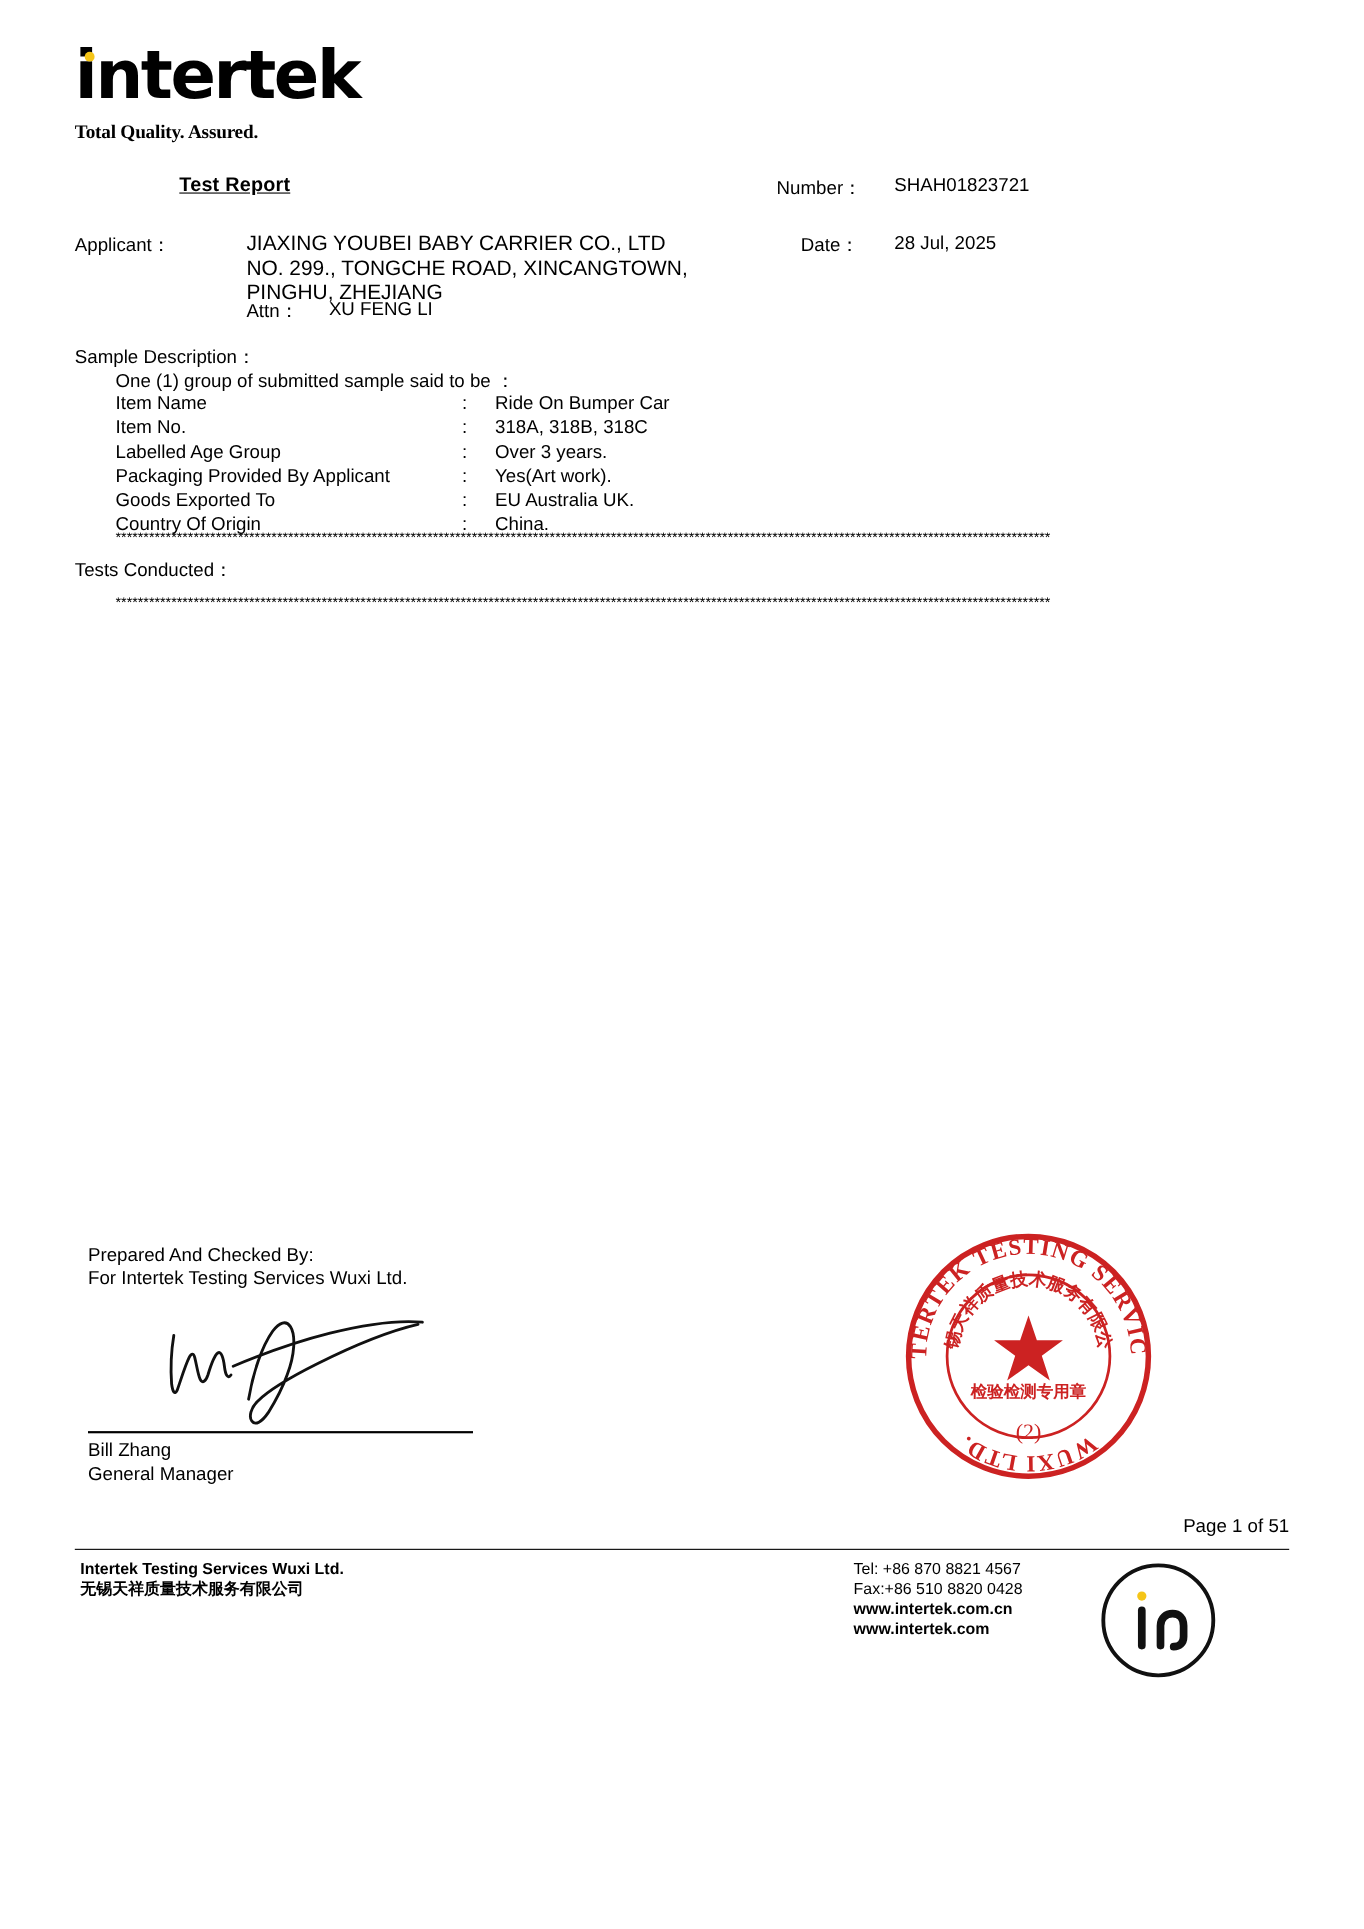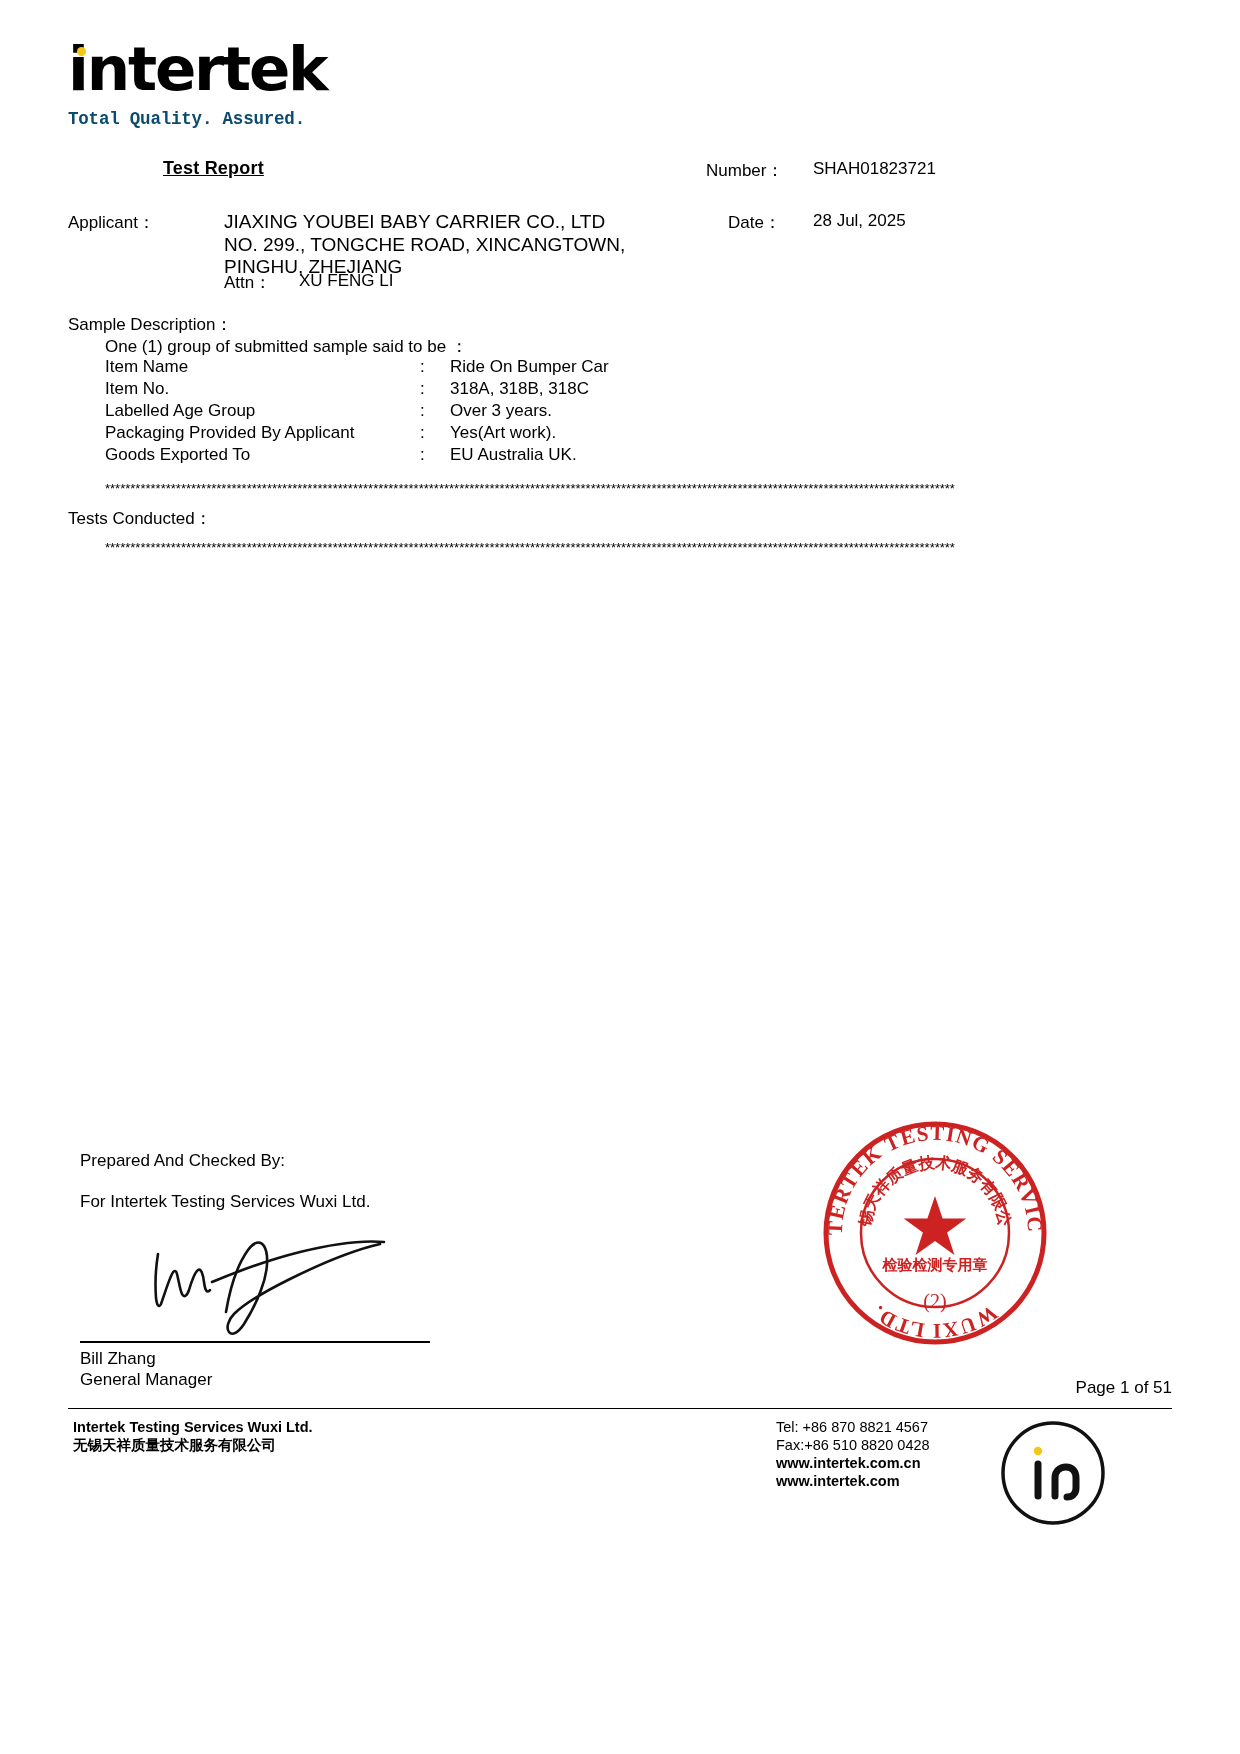--- a/index.html
+++ b/index.html
@@ -39,25 +39,25 @@
     position: absolute;
     left: 9px;
     top: 9px;
     width: 9px;
     height: 9px;
     border-radius: 50%;
     background: #f5c518;
   }
   .logo-tagline {
     margin-top: 10px;
-    font-family: Liberation Mono, monospace;
+    font-family: Liberation Serif, serif;
     font-size: 17.5px;
     font-weight: bold;
     letter-spacing: -0.2px;
-    color: #0c4a6e;
+    color: #000000;
   }
 
   
   .title-test-report {
     position: absolute;
     left: 163px;
     top: 158px;
     font-size: 18px;
     font-weight: bold;
     text-decoration: underline;
@@ -176,21 +176,20 @@
   
   .sig-block {
     position: absolute;
     left: 80px;
     top: 1130px;
     width: 360px;
   }
   .sig-line1, .sig-line2 {
     font-size: 17px;
     line-height: 21px;
-    margin-top: 20px;
   }
   .signature-area {
     position: relative;
     height: 125px;
     margin-top: 4px;
   }
   .signature-area svg {
     position: absolute;
     left: 60px;
     top: 0;
@@ -330,20 +329,25 @@
       </tr>
       <tr>
         <td class="spec-key">Packaging Provided By Applicant</td>
         <td class="spec-colon">:</td>
         <td class="spec-value">Yes(Art work).</td>
       </tr>
       <tr>
         <td class="spec-key">Goods Exported To</td>
         <td class="spec-colon">:</td>
         <td class="spec-value">EU Australia UK.</td>
+      </tr>
+      <tr>
+        <td class="spec-key">Country Of Origin</td>
+        <td class="spec-colon">:</td>
+        <td class="spec-value">China.</td>
       </tr>
     </tbody>
   </table>
 
   <div class="star-rule star-rule-1">************************************************************************************************************************************************************************</div>
 
   <div class="tests-heading">Tests Conducted：</div>
 
   <div class="star-rule star-rule-2">************************************************************************************************************************************************************************</div>
 

